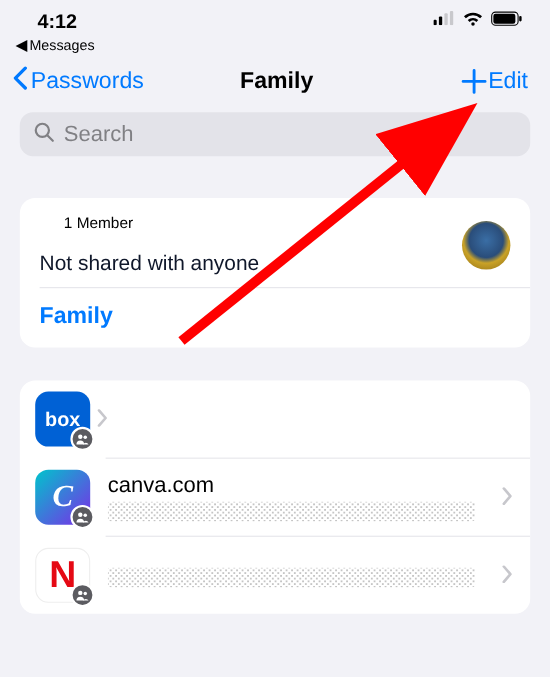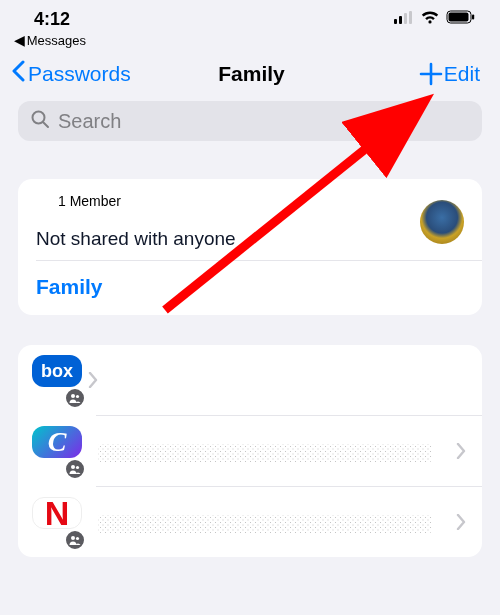--- a/index.html
+++ b/index.html
@@ -107,21 +107,21 @@
   }
   
   .entry {
     display: flex;
     align-items: center;
     padding: 10px 10px 10px 14px;
   }
   .entry-sep { height:1px; background:#e5e5ea; margin-left: 78px;}
   .app-icon-wrap { position: relative; width: 50px; height: 50px; flex: 0 0 50px; }
   .app-icon {
-    width: 50px; height: 32px; border-radius: 12px;
+    width: 50px; height: 50px; border-radius: 12px;
     display: flex; align-items: center; justify-content: center;
     font-weight: 700; color: #fff;
   }
   .app-icon.box { background: #0061d5; font-size: 18px; font-family: Arial; }
   .app-icon.canva { background: linear-gradient(135deg,#00c4cc,#7d2ae8); font-size: 28px; font-style: italic; font-family: Georgia, serif;}
   .app-icon.netflix { background: #fff; color:#e50914; font-size: 34px; font-weight:800; border:1px solid #eee;}
   .shared-badge {
     position: absolute;
     right: -4px; bottom: -4px;
     width: 22px; height: 22px;
@@ -256,20 +256,21 @@
       <div class="shared-badge">
         <svg width="12" height="12" viewBox="0 0 12 12">
             <circle cx="4" cy="4" r="2" fill="#fff"></circle>
             <path d="M0.5 11 a3.5 3.5 0 0 1 7 0z" fill="#fff"></path>
             <circle cx="8.5" cy="4.5" r="1.6" fill="#fff"></circle>
             <path d="M6.5 11 a2.8 2.8 0 0 1 5 0z" fill="#fff"></path>
           </svg>
       </div>
     </div>
     <div class="entry-text">
+      <div class="entry-title">canva.com</div>
       <div class="entry-sub"></div>
     </div>
     <div class="chevron-right">
       <svg width="10" height="16" viewBox="0 0 10 16">
           <path d="M2 1 L8 8 L2 15" stroke="#c7c7cc" stroke-width="2.4" fill="none" stroke-linecap="round" stroke-linejoin="round"></path>
         </svg>
     </div>
   </div>
   <div class="entry-sep"></div>
 

